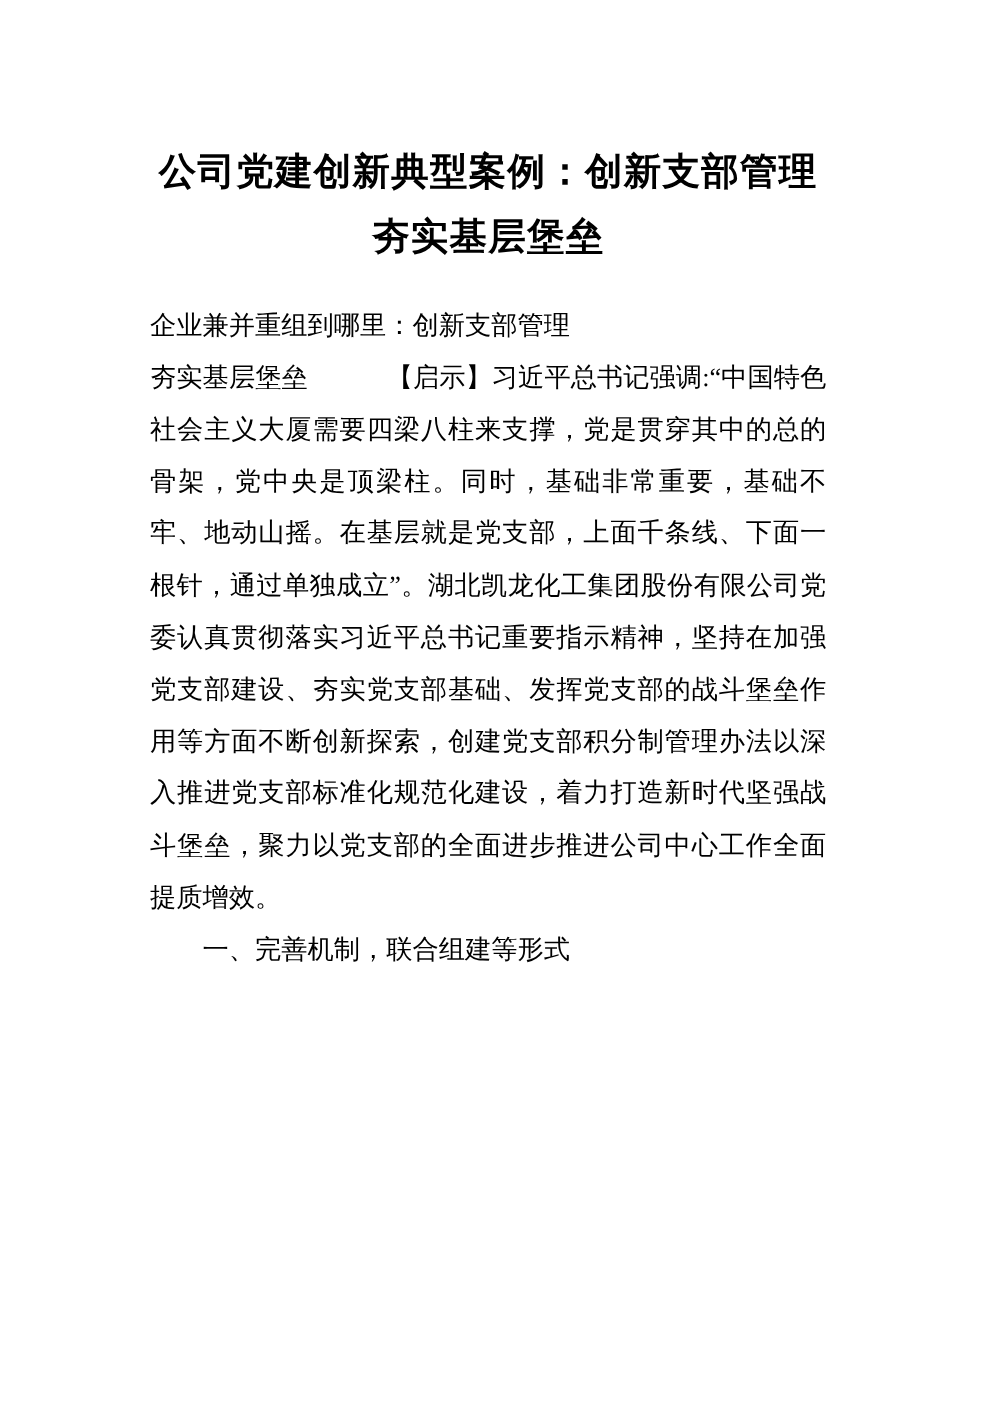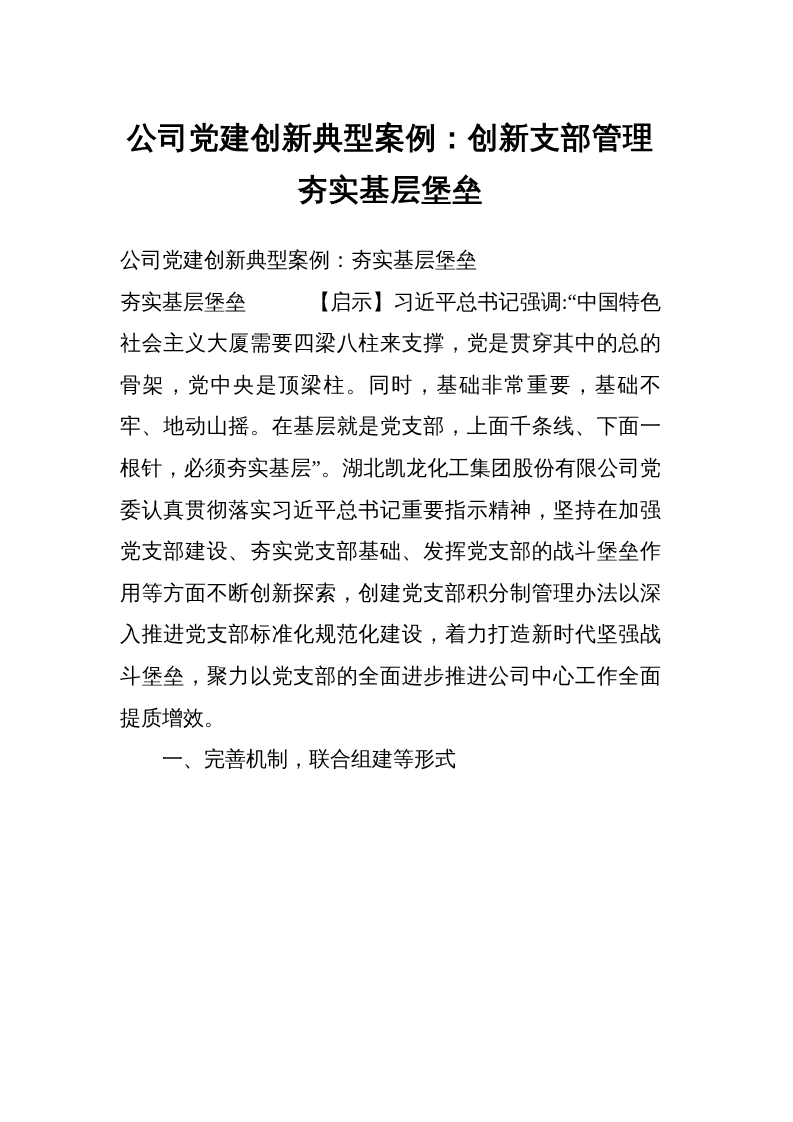--- a/index.html
+++ b/index.html
@@ -46,17 +46,17 @@
     text-indent: 2em;
   }
 </style>
 </head>
 <body>
 
 <div class="page">
   <h1 class="doc-title">公司党建创新典型案例：创新支部管理 夯实基层堡垒</h1>
 
   <div class="doc-body">
-    <p class="para">公司党建创新典型案例：夯实基层堡垒</p>
-    <p class="para">夯实基层堡垒　　　【启示】习近平总书记强调:“中国特色社会主义大厦需要四梁八柱来支撑，党是贯穿其中的总的骨架，党中央是顶梁柱。同时，基础非常重要，基础不牢、地动山摇。在基层就是党支部，上面千条线、下面一根针，必须夯实基层”。湖北凯龙化工集团股份有限公司党委认真贯彻落实习近平总书记重要指示精神，坚持在加强党支部建设、夯实党支部基础、发挥党支部的战斗堡垒作用等方面不断创新探索，创建党支部积分制管理办法以深入推进党支部标准化规范化建设，着力打造新时代坚强战斗堡垒，聚力以党支部的全面进步推进公司中心工作全面提质增效。</p>
+    <p class="para">企业兼并重组到哪里：创新支部管理</p>
+    <p class="para">夯实基层堡垒　　　【启示】习近平总书记强调:“中国特色社会主义大厦需要四梁八柱来支撑，党是贯穿其中的总的骨架，党中央是顶梁柱。同时，基础非常重要，基础不牢、地动山摇。在基层就是党支部，上面千条线、下面一根针，通过单独成立”。湖北凯龙化工集团股份有限公司党委认真贯彻落实习近平总书记重要指示精神，坚持在加强党支部建设、夯实党支部基础、发挥党支部的战斗堡垒作用等方面不断创新探索，创建党支部积分制管理办法以深入推进党支部标准化规范化建设，着力打造新时代坚强战斗堡垒，聚力以党支部的全面进步推进公司中心工作全面提质增效。</p>
     <p class="para indent">一、完善机制，联合组建等形式</p>
   </div>
 </div>
 
 </body></html>

